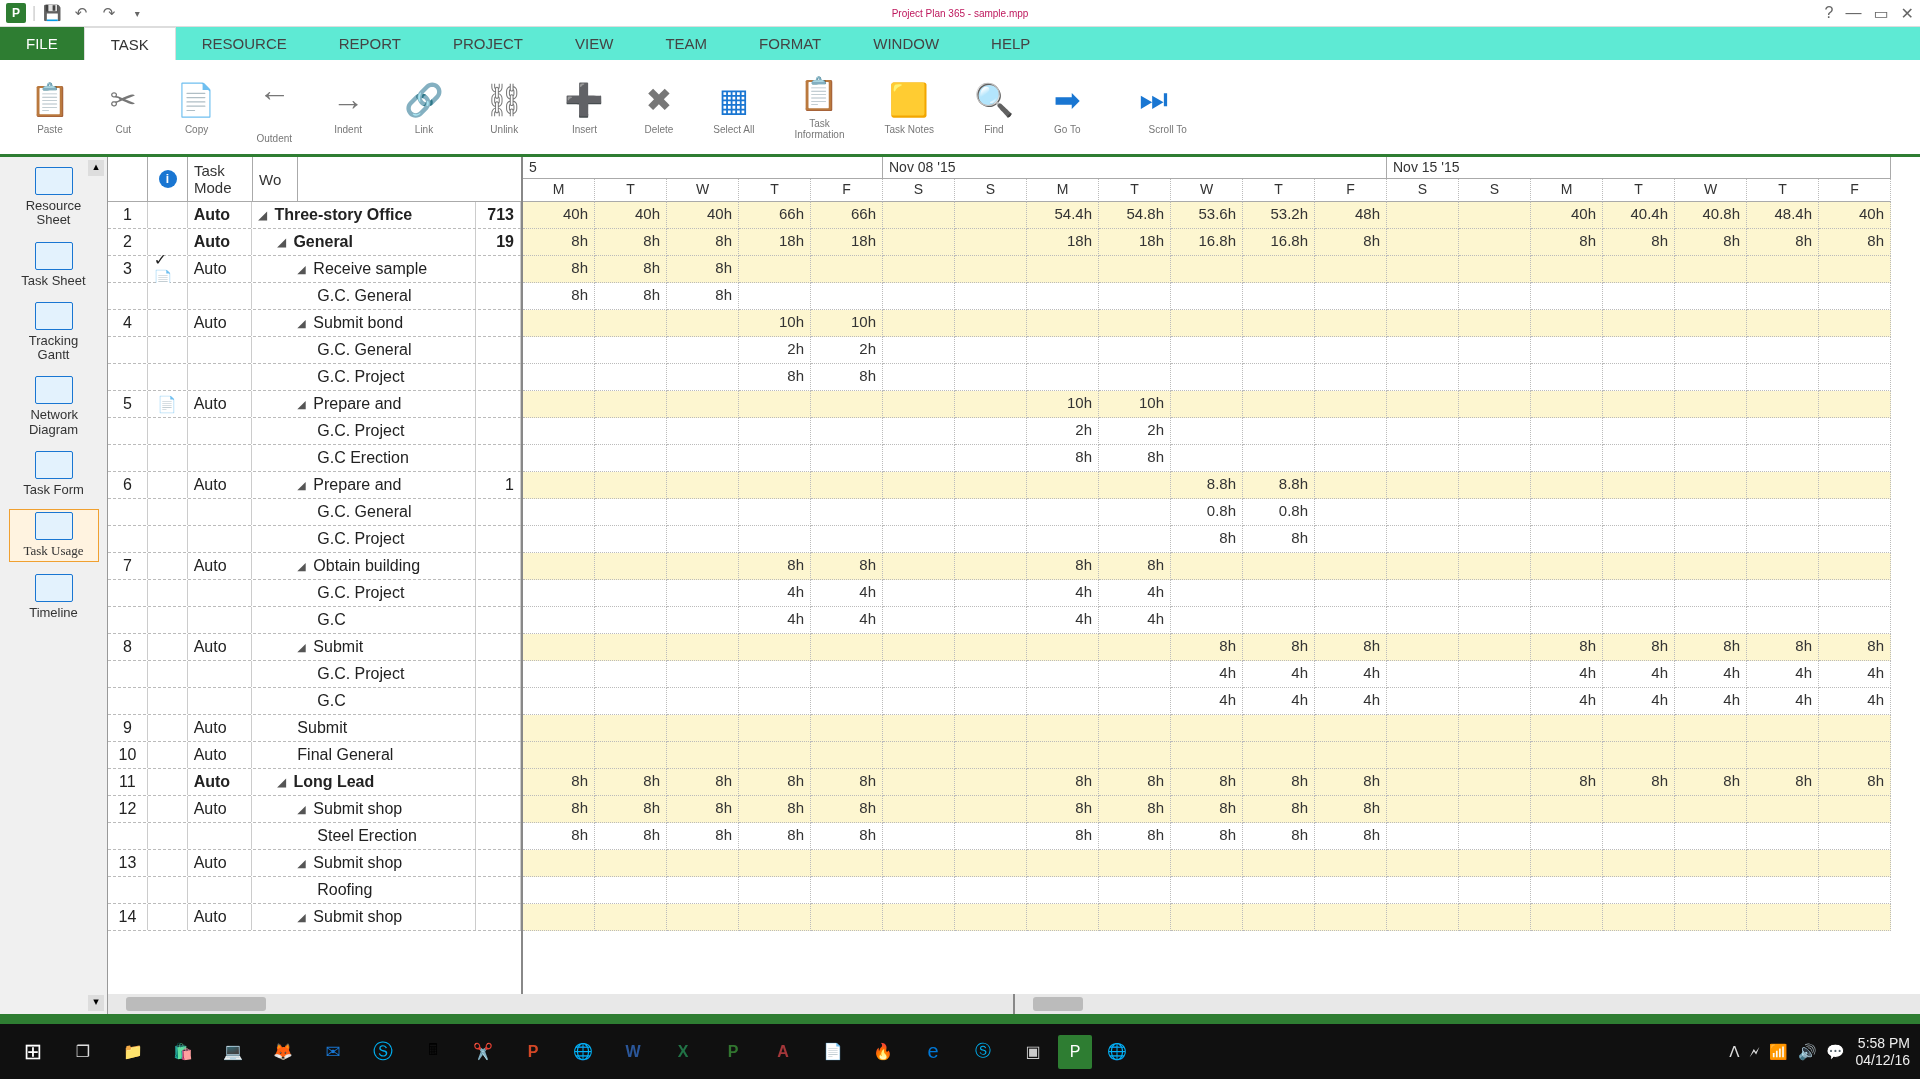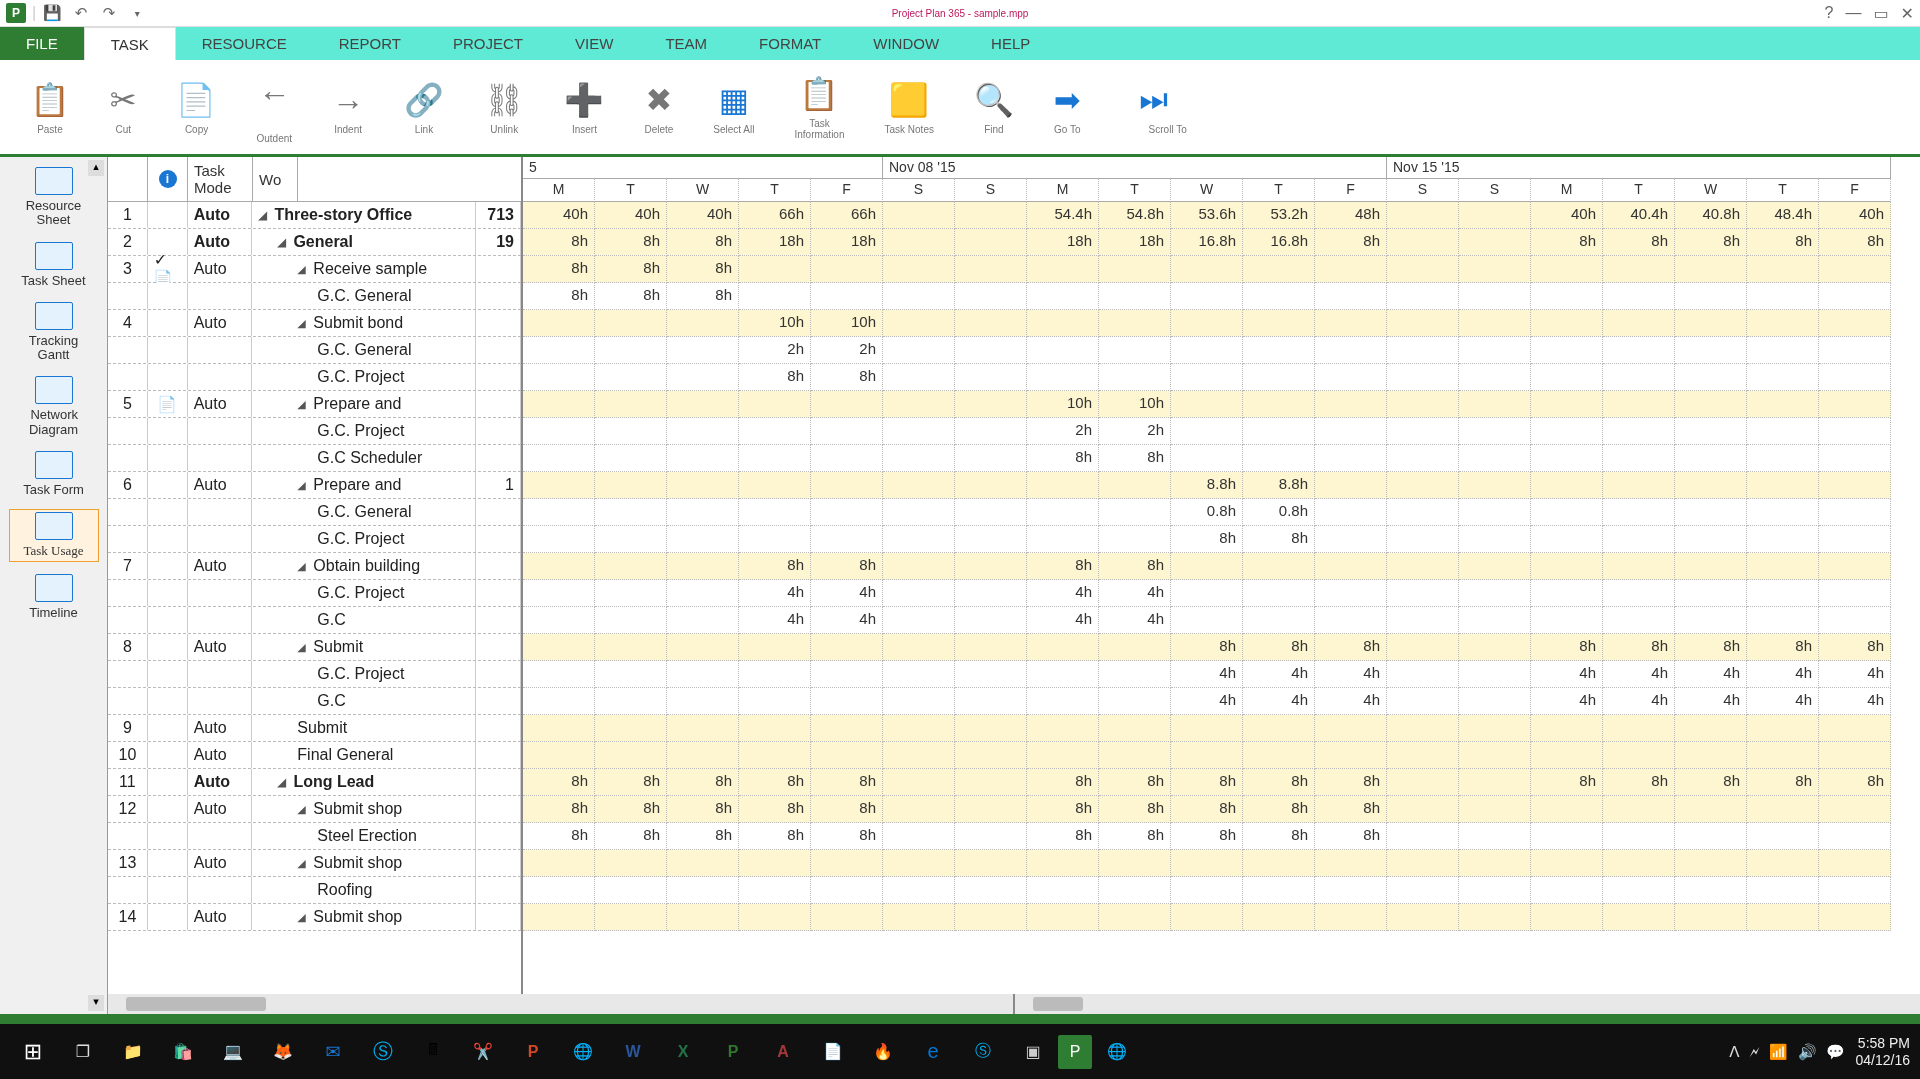--- a/index.html
+++ b/index.html
@@ -304,21 +304,21 @@
               <div class="td td-name indent3 italic">
                 <span>G.C. Project</span>
               </div>
               <div class="td td-work"></div>
             </div>
             <div class="tgrow">
               <div class="td td-id"></div>
               <div class="td td-info"></div>
               <div class="td td-mode"></div>
               <div class="td td-name indent3 italic">
-                <span>G.C Scheduler</span>
+                <span>G.C Erection</span>
               </div>
               <div class="td td-work"></div>
             </div>
             <div class="tgrow">
               <div class="td td-id">6</div>
               <div class="td td-info"></div>
               <div class="td td-mode">Auto</div>
               <div class="td td-name indent2">
                 <span class="collapser">◢</span>
                 <span>Prepare and</span>

